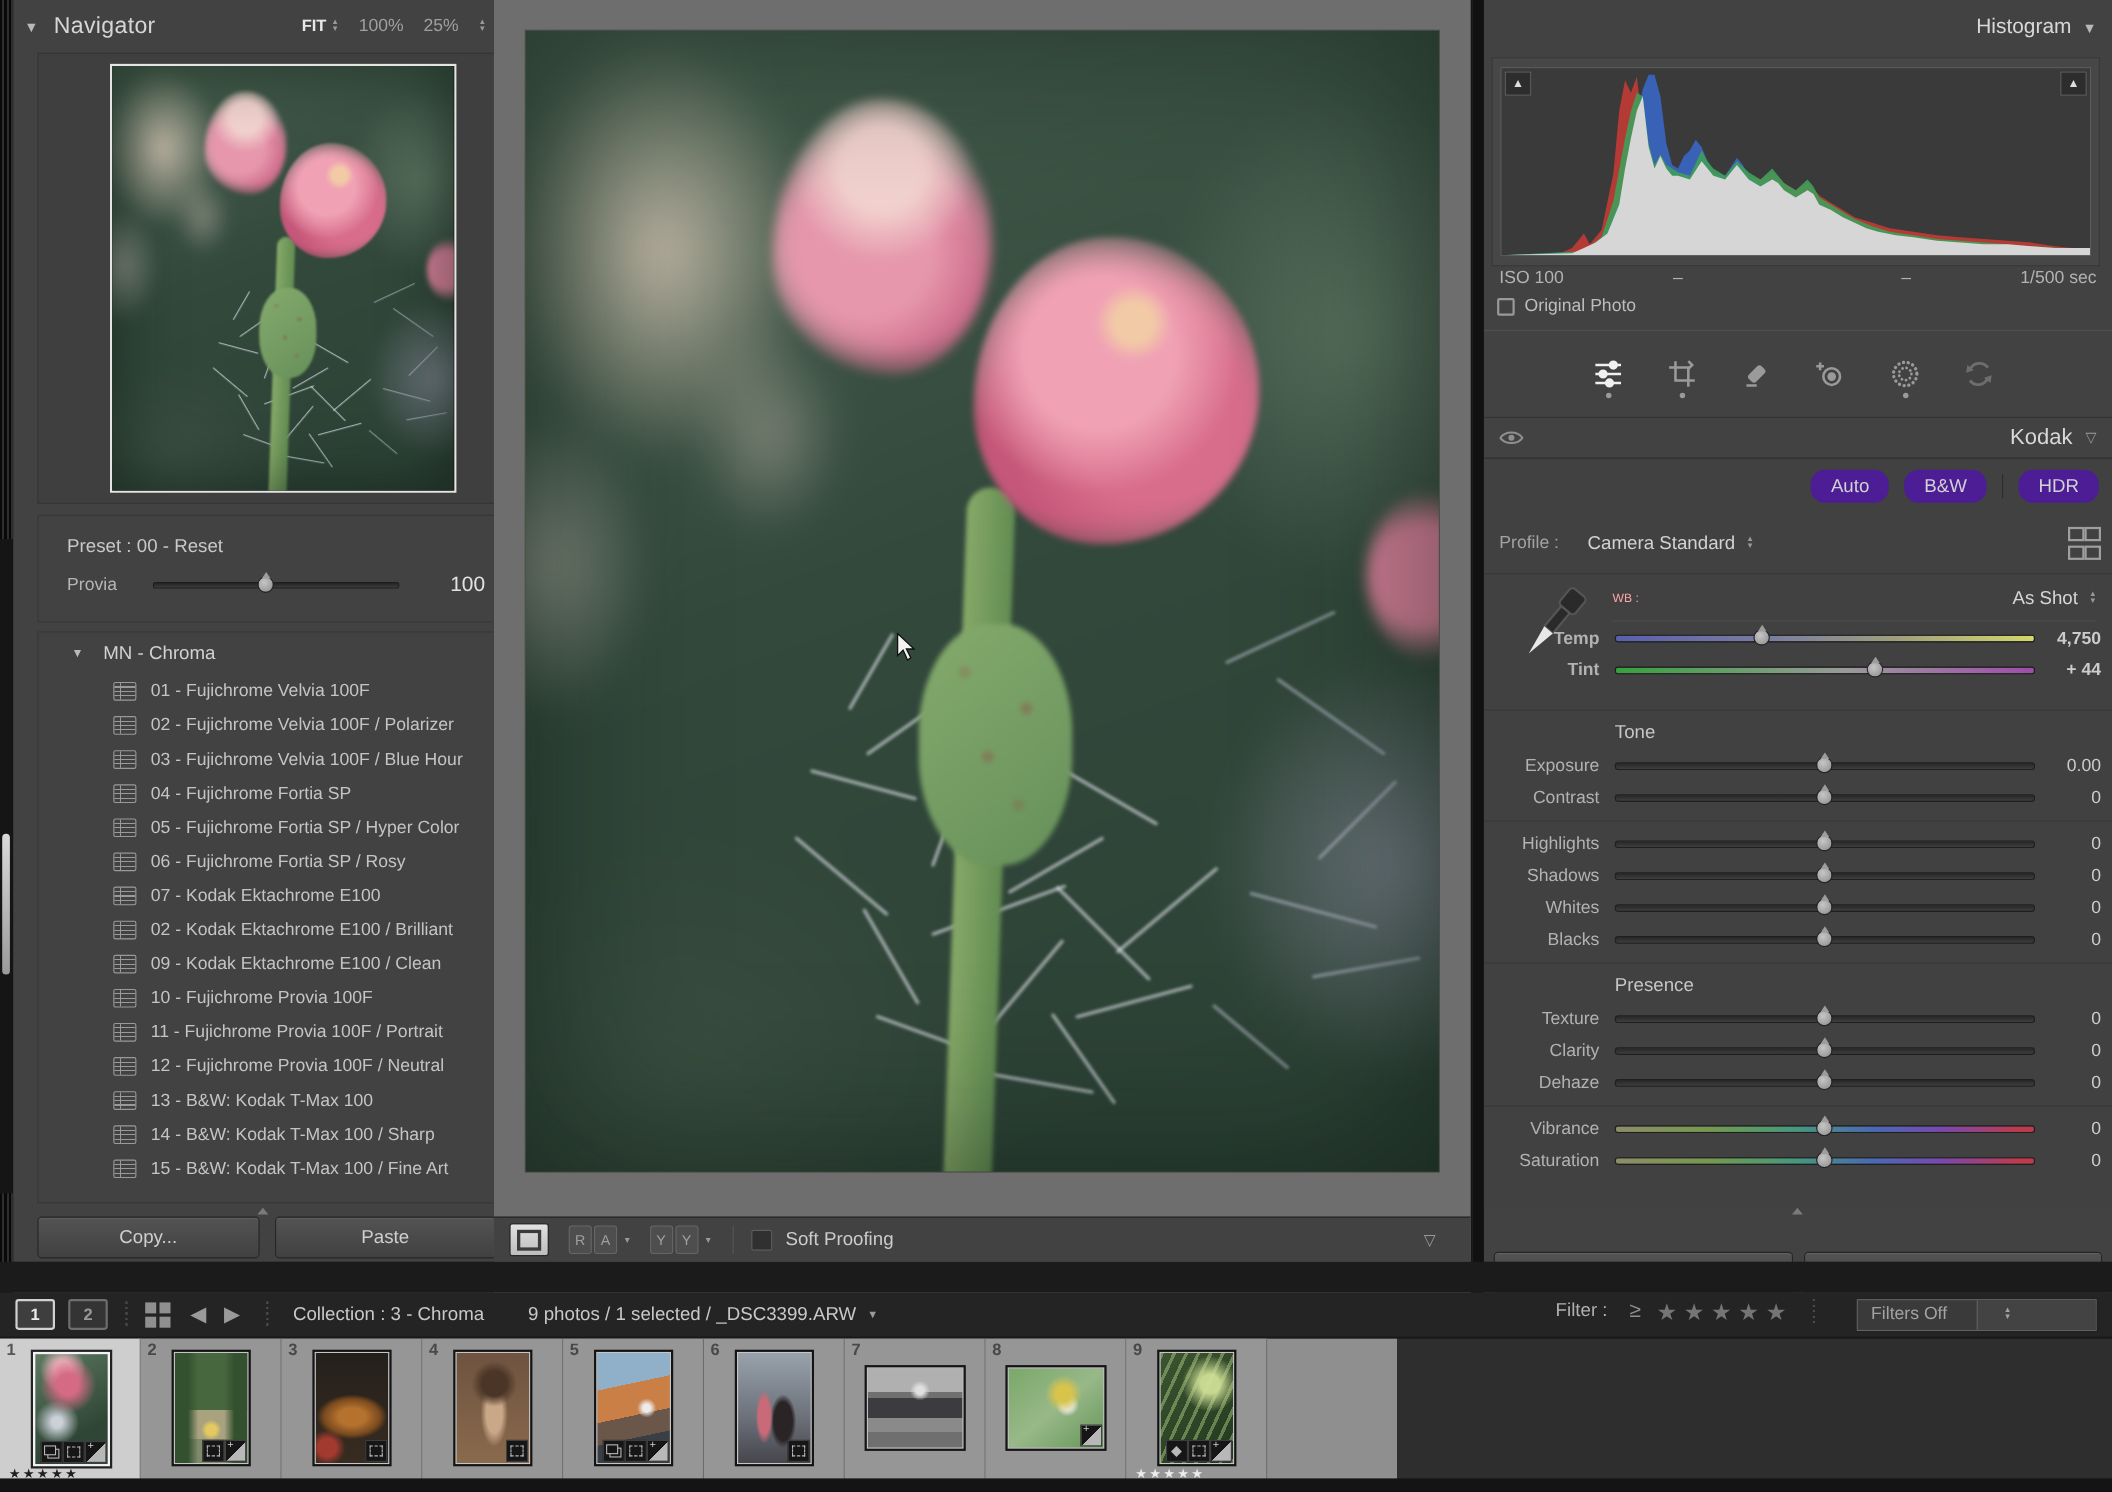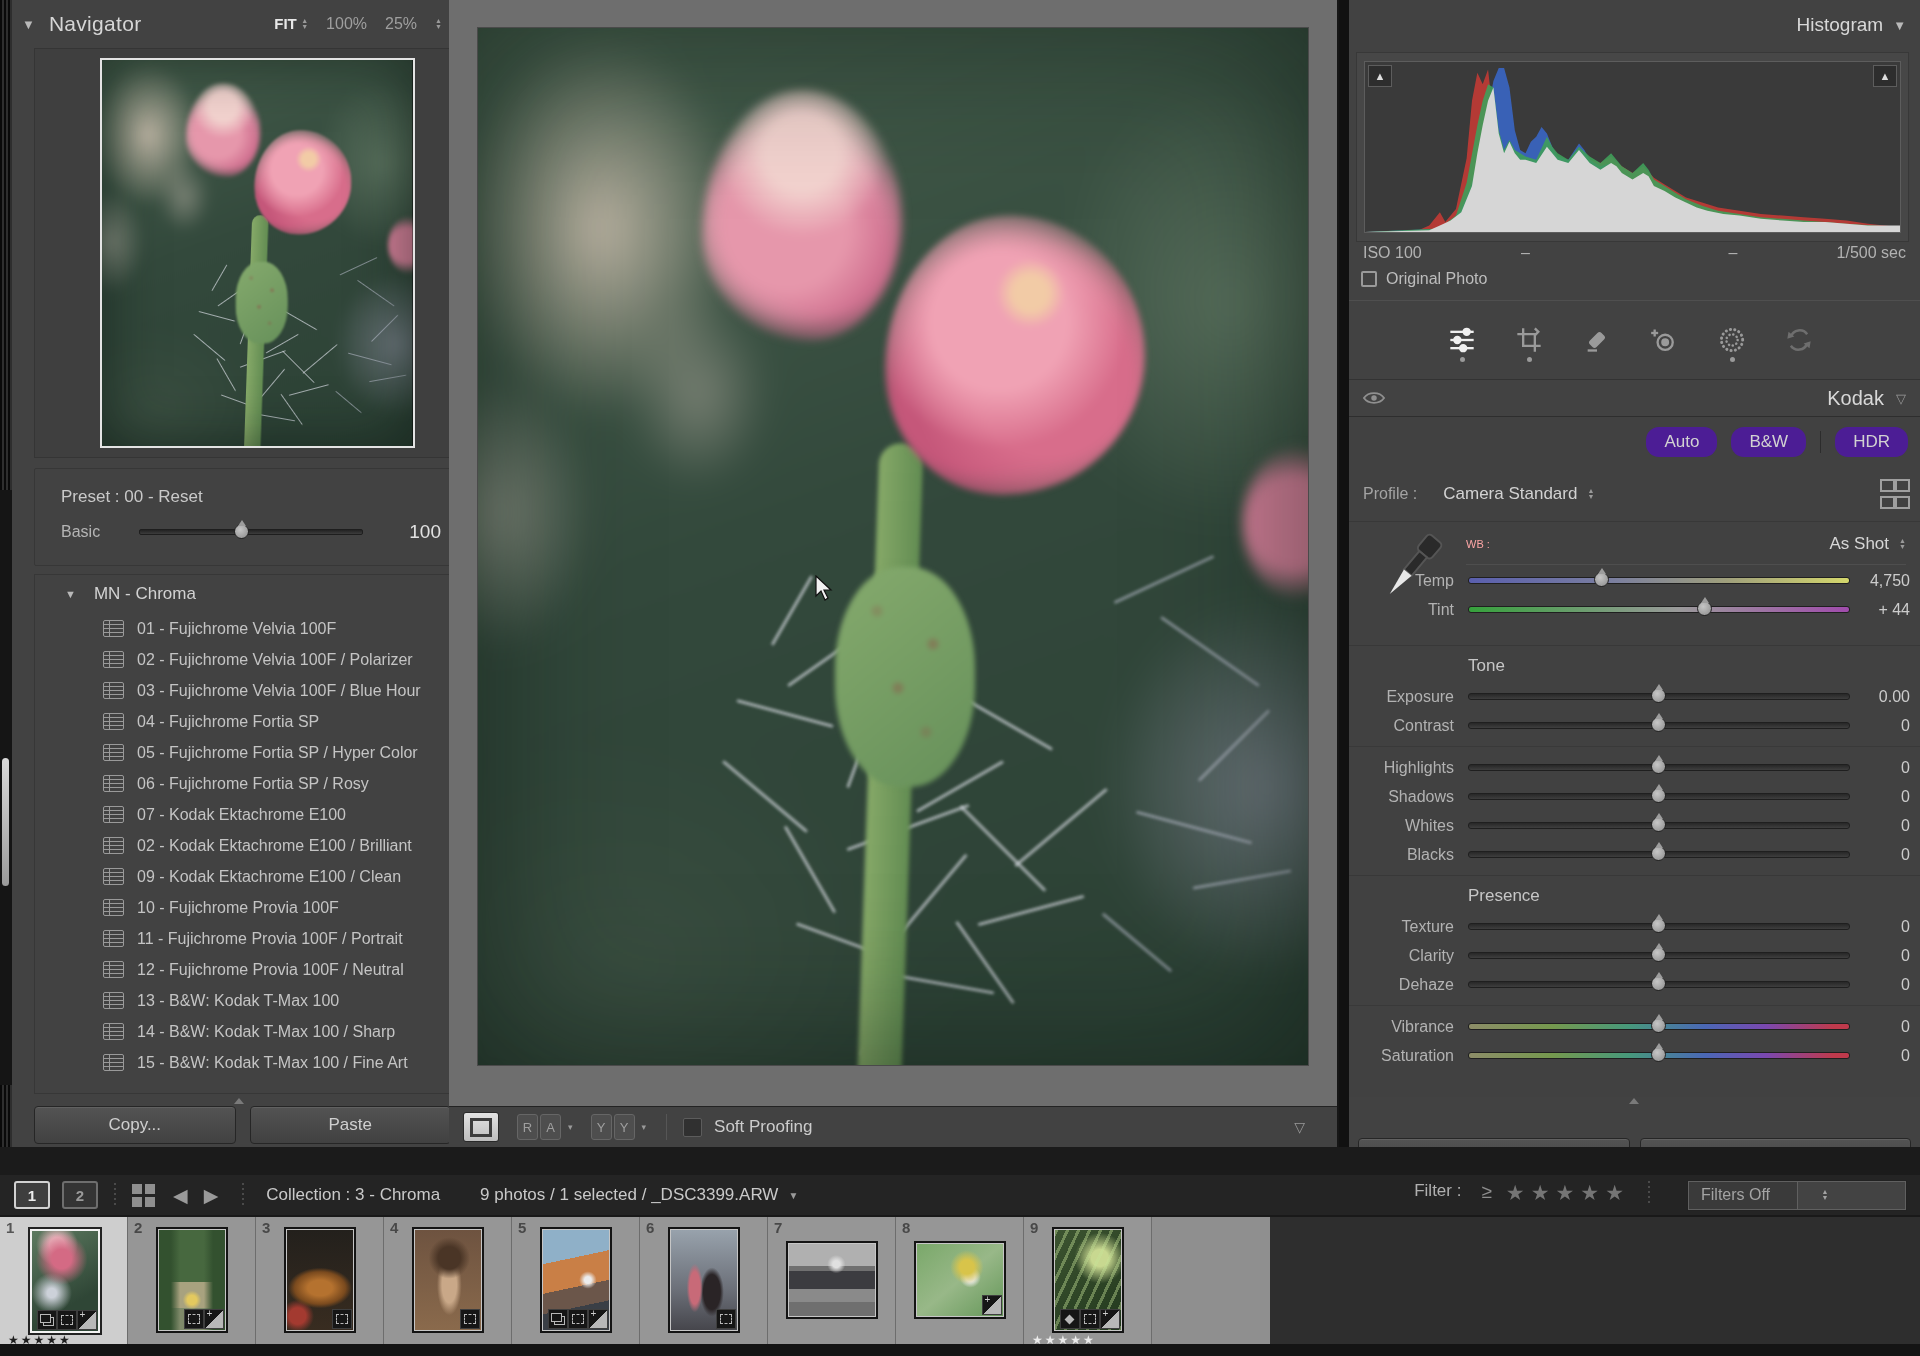--- a/index.html
+++ b/index.html
@@ -149,21 +149,21 @@
   .wb-head{position:absolute;left:117px;top:12px;right:14px;display:flex;align-items:center;border-bottom:1px solid #4e4e4e;padding-bottom:10px;}
   .wb-label{font-size:11px;color:#fca5a5;}
   .wb-value{margin-left:auto;font-size:17px;color:#d6d6d6;margin-right:10px;}
   .srow{position:relative;display:flex;align-items:center;height:29px;padding:0 10px 0 8px;}
   .slabel{width:97px;text-align:right;font-size:16px;color:#b2b2b2;margin-right:14px;flex:none;}
   .strack{position:relative;flex:1;height:5px;border-radius:3px;background:linear-gradient(#272727,#3e3e3e);border:1px solid #1f1f1f;}
   .svalue{width:60px;text-align:right;font-size:16px;color:#cccccc;flex:none;}
   .grad-temp{background:linear-gradient(90deg,#5a5fae,#7b7f9f 38%,#a0a07c 68%,#d4d76c);}
   .grad-tint{background:linear-gradient(90deg,#36a13c,#9a9a9a 55%,#a04cac);}
   .grad-rainbow{background:linear-gradient(90deg,#8d8d68,#75994e 22%,#47997b 42%,#4a68b6 62%,#7a48b0 78%,#bf3a4c 96%);}
-  #wb-rows{position:absolute;left:0;top:44px;width:100%;}
+  #wb-rows{position:absolute;left:0;top:44px;width:100%;font-weight:bold;}
   .tone-block{position:absolute;left:0;top:228px;width:571px;height:230px;border-top:1px solid #383838;}
   .sec-title{font-size:17px;color:#c6c6c6;margin:10px 0 6px 119px;}
   .subdiv{height:1px;background:#393939;margin:6px 0;}
   .presence-block{position:absolute;left:0;top:458px;width:571px;height:222px;border-top:1px solid #383838;}
   .rp-buttons{left:0;top:1106px;width:571px;height:36px;display:flex;gap:10px;padding:0 9px;box-sizing:border-box;margin-top:32px;}
   .rp-caret{left:280px;top:1098px;width:0;height:0;border-left:5px solid transparent;border-right:5px solid transparent;border-bottom:6px solid #7a7a7a;}
 
   
   .gap-band{left:0;top:1147px;width:1920px;height:28px;background:#1b1b1b;}
   .statusbar{left:0;top:1175px;width:1920px;height:40px;background:#242424;display:flex;align-items:center;padding:0 14px;box-sizing:border-box;}
@@ -267,21 +267,21 @@
           <div class="flower-main"></div>
           <div class="flower-side"></div>
           <div class="vignette"></div>
         </div>
       </div>
   </div>
 
   <div class="abs preset-box">
     <div class="abs preset-line">Preset : 00 - Reset</div>
     <div class="abs amount-row">
-      <span class="amount-label">Basic</span>
+      <span class="amount-label">Provia</span>
       <span class="amount-track">
           <span class="knob" id="amount-knob" style="left: 46%;"></span>
         </span>
       <span class="amount-value">100</span>
     </div>
   </div>
 
   <div class="abs preset-list">
     <div class="plist-header">
       <span class="tri">▼</span>

